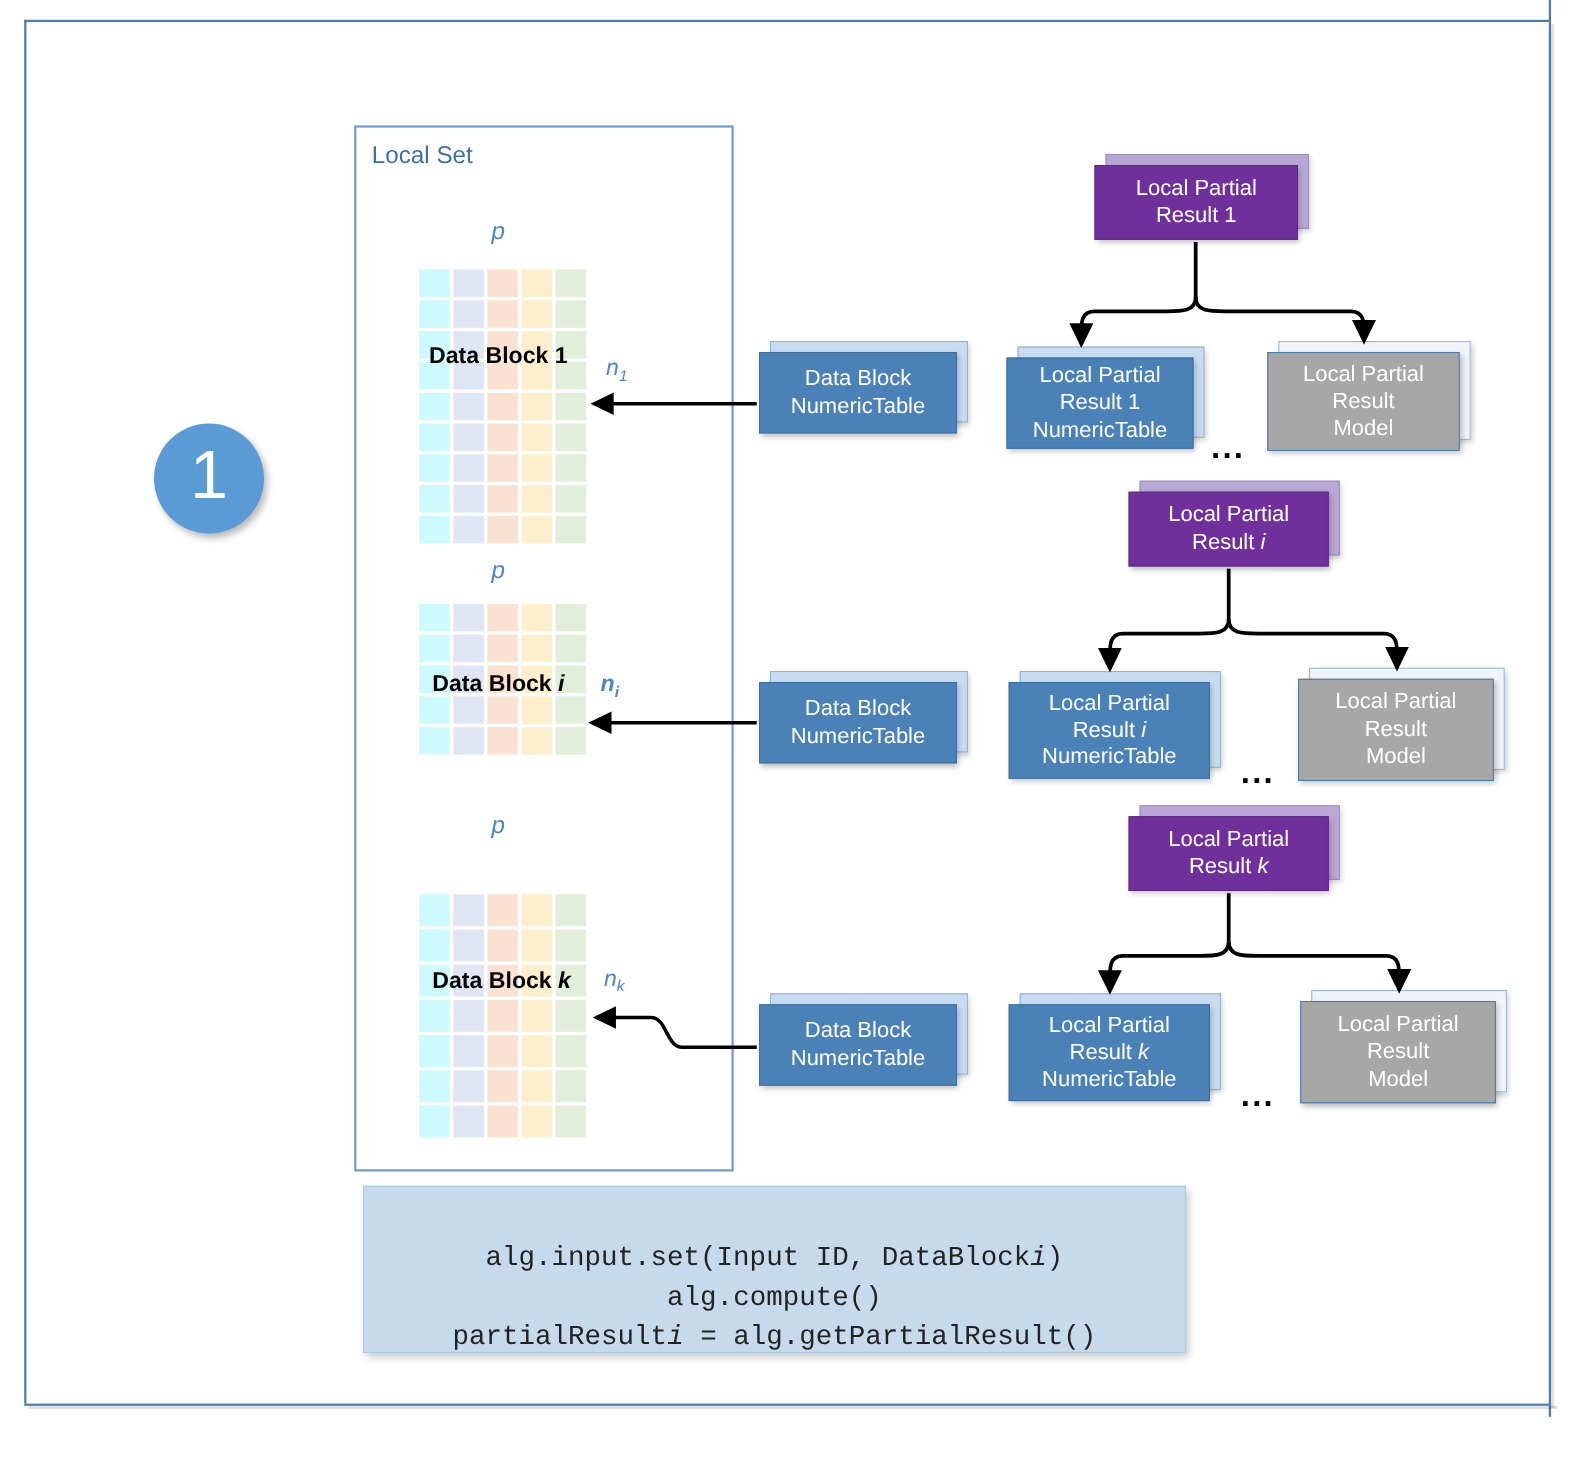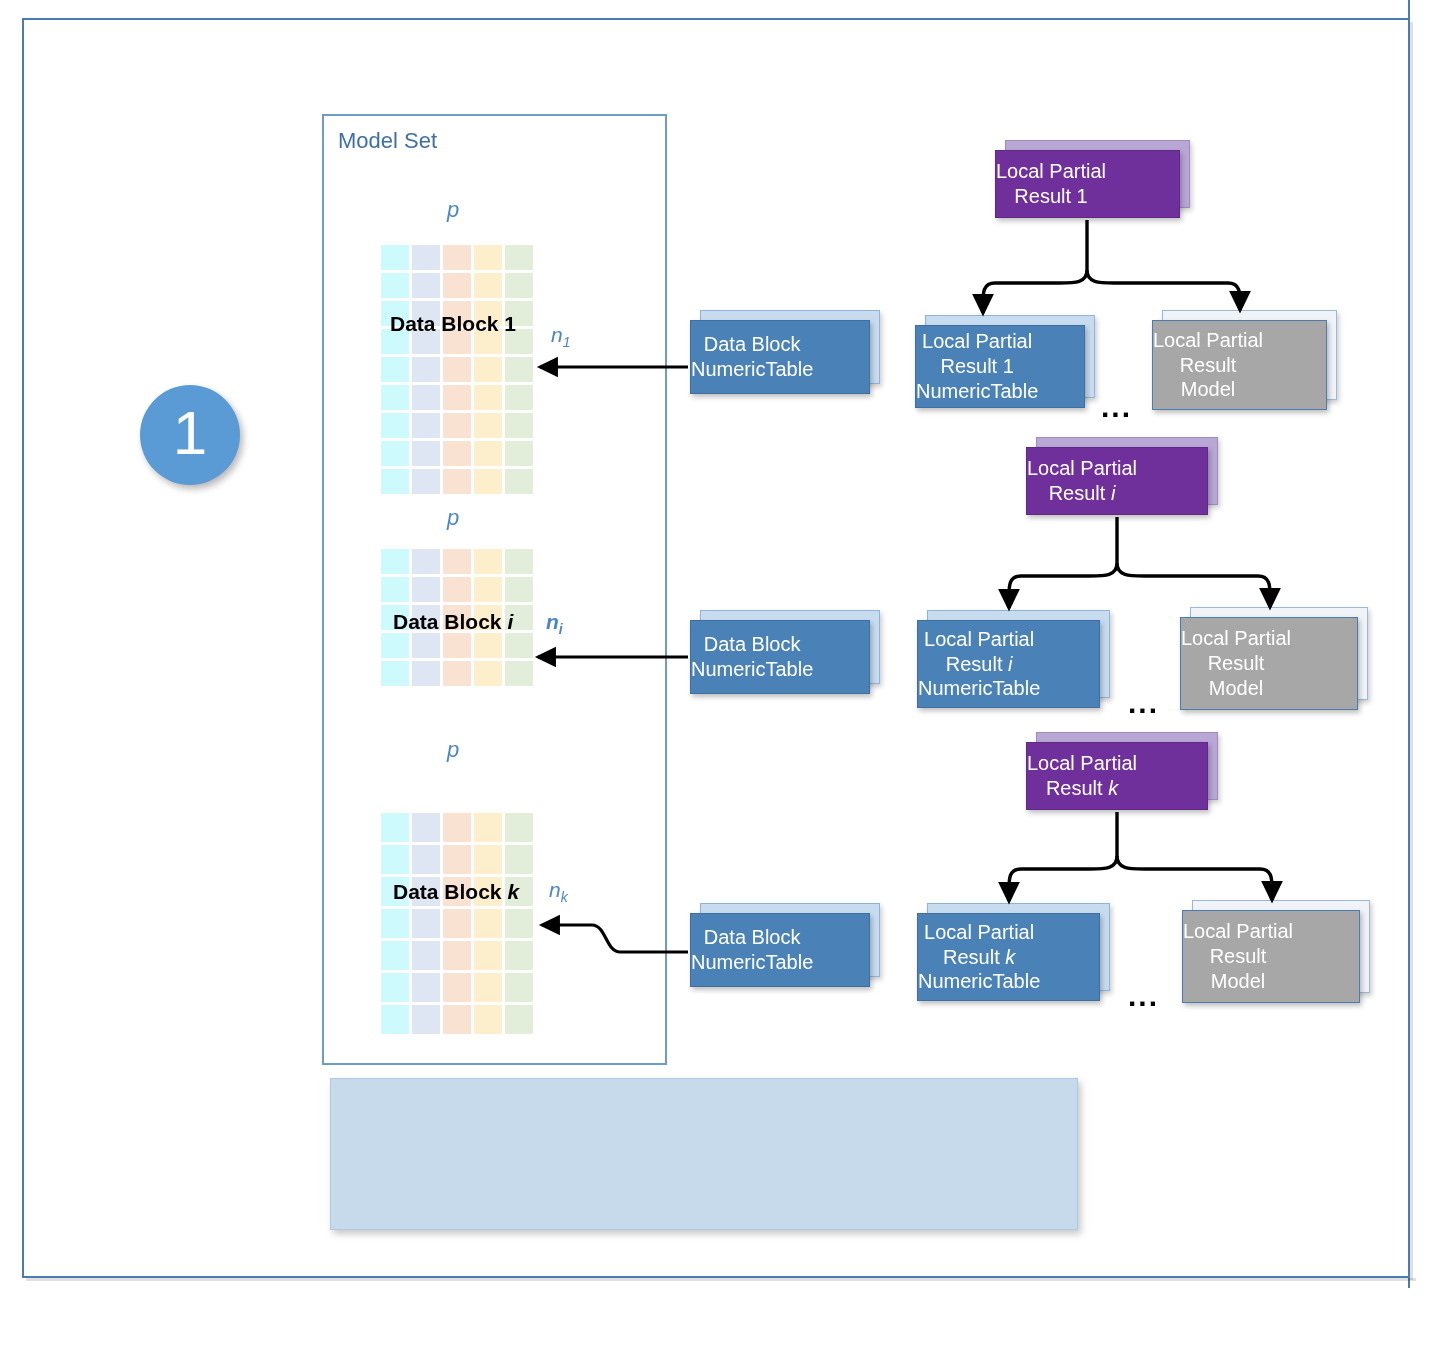--- a/index.html
+++ b/index.html
@@ -119,21 +119,21 @@
     left: 10px; top: -10px;
     right: -10px; bottom: 10px;
     box-sizing: border-box;
   }
   .card .layer-front {
     position: absolute;
     left: 0; top: 0; right: 0; bottom: 0;
     box-sizing: border-box;
     display: flex;
     align-items: center;
-    justify-content: flex-start;
+    justify-content: center;
     text-align: center;
     color: #ffffff;
     line-height: 1.24;
   }
 
   
   .card-blue .layer-back { background: #C8DCF0; border: 1px solid #8FB3D9; box-shadow: 2px 3px 5px rgba(0,0,0,0.2);}
   .card-blue .layer-front { background: #4A82B8; border: 1px solid #3F6FA0; box-shadow: 2px 3px 5px rgba(0,0,0,0.25); }
   
   .card-gray .layer-back { background: #F0F3F8; border: 1px solid #9EB9D6; box-shadow: 2px 3px 5px rgba(0,0,0,0.2);}
@@ -206,21 +206,21 @@
   <div class="frame-line frame-v" style="left:1408px; top:0px; height:1288px;"></div>
   <div class="frame-line frame-h" style="left:22px; top:1276px; width:1388px;"></div>
   <div class="frame-shadow-h" style="position:absolute; left:26px; top:1278px; width:1390px;"></div>
   <div class="frame-shadow-v" style="position:absolute; left:1410px; top:22px; height:1258px;"></div>
 
   <div class="step-circle">
     <span>1</span>
   </div>
 
   <div class="dataset-box"></div>
-  <div class="dataset-label">Model Set</div>
+  <div class="dataset-label">Local Set</div>
 
   <div>
     <div class="block-p" style="left:378px; top:197px; width:150px;">p</div>
     <div class="grid" style="left:381px; top:245px; grid-template-columns:repeat(5,28px); grid-template-rows:repeat(9,25px);">
         <div class="cell c1" style="background: rgb(204, 250, 253);"></div>
         <div class="cell c2" style="background: rgb(222, 230, 243);"></div>
         <div class="cell c3" style="background: rgb(250, 226, 211);"></div>
         <div class="cell c4" style="background: rgb(254, 239, 204);"></div>
         <div class="cell c5" style="background: rgb(226, 237, 218);"></div>
         <div class="cell c1" style="background: rgb(204, 250, 253);"></div>
@@ -494,14 +494,19 @@
     <path d="M1117,517 L1117,563" stroke="#000000" stroke-width="3.4" fill="none"></path>
     <path d="M1117,563 C1117,576 1105,576 1090,576 L1021,576 C1009,576 1009,586 1009,596 L1009,608" stroke="#000000" stroke-width="3.4" fill="none" marker-end="url(#arrowhead)"></path>
     <path d="M1117,563 C1117,576 1129,576 1144,576 L1258,576 C1270,576 1270,586 1270,596 L1270,607" stroke="#000000" stroke-width="3.4" fill="none" marker-end="url(#arrowhead)"></path>
 
     <path d="M1117,812 L1117,856" stroke="#000000" stroke-width="3.4" fill="none"></path>
     <path d="M1117,856 C1117,869 1105,869 1090,869 L1021,869 C1009,869 1009,879 1009,889 L1009,901" stroke="#000000" stroke-width="3.4" fill="none" marker-end="url(#arrowhead)"></path>
     <path d="M1117,856 C1117,869 1129,869 1144,869 L1260,869 C1272,869 1272,879 1272,889 L1272,900" stroke="#000000" stroke-width="3.4" fill="none" marker-end="url(#arrowhead)"></path>
   </svg>
 
   <div class="algo-body"></div>
+  <div class="algo-code">
+    <div>alg.input.set(Input ID, DataBlock<em>i</em>)</div>
+    <div>alg.compute()</div>
+    <div>partialResult<em>i</em> = alg.getPartialResult()</div>
+  </div>
 
 </div>
 
 </body></html>

